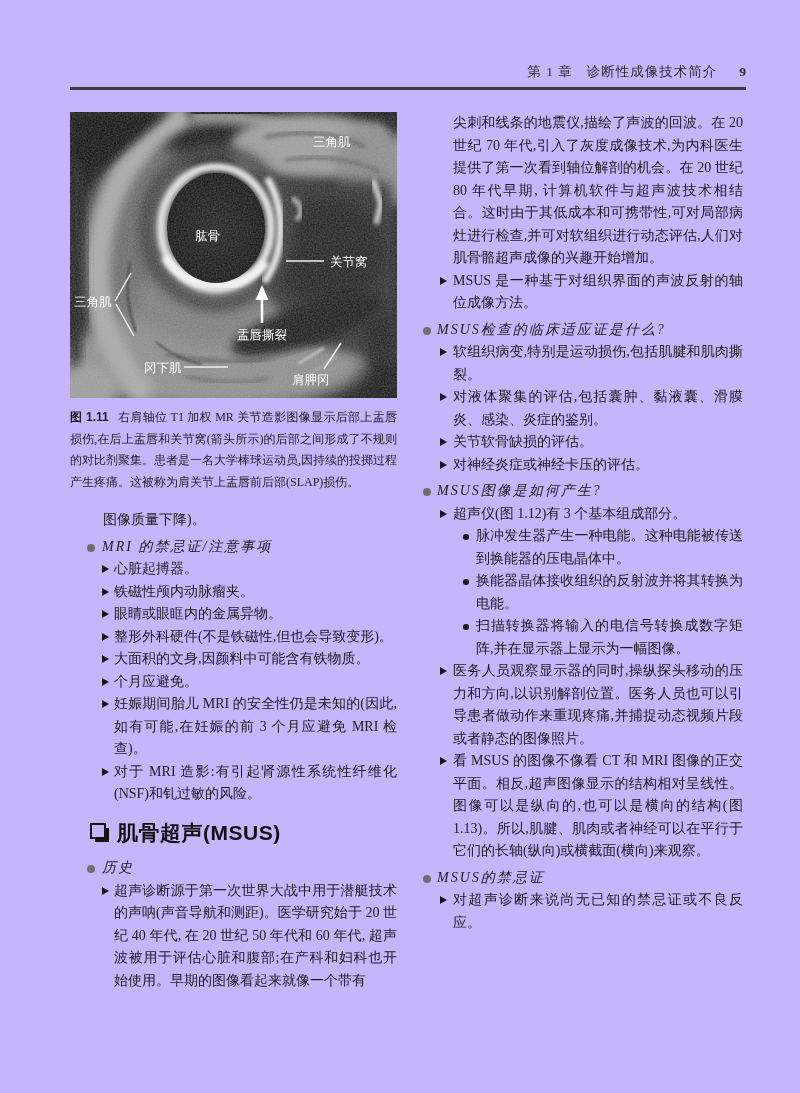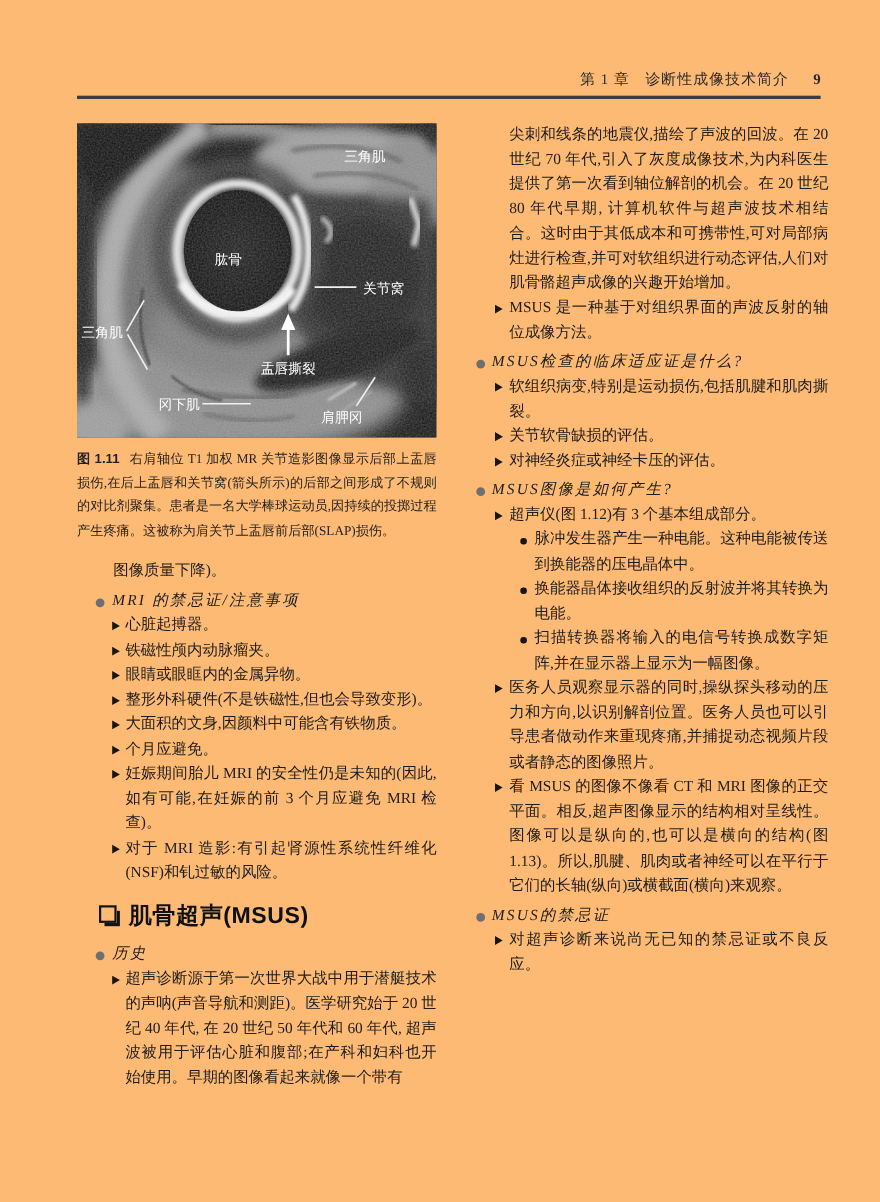--- a/index.html
+++ b/index.html
@@ -1,27 +1,27 @@
 <!DOCTYPE html>
 <html><head>
 <meta charset="utf-8">
 <style>
   html,body{margin:0;padding:0;background:#ffffff;}
-  .page{position:relative;width:800px;height:1093px;background:#fdba74;overflow:hidden;
+  .page{position:relative;width:800px;height:1093px;background:#c4b5fd;overflow:hidden;
         font-family:"Liberation Serif","DejaVu Serif",serif;color:#1c1c1c;}
   
   .header{position:absolute;top:63px;left:70px;width:676px;text-align:right;
           font-size:13.5px;color:#2b2b2b;letter-spacing:1px;}
   .header .chap{margin-right:14px;}
   .header .pagenum{margin-left:22px;font-weight:bold;letter-spacing:0;}
   .header-rule{position:absolute;top:87px;left:70px;width:676px;height:3px;background:#3c3c3c;}
   
   .col{position:absolute;top:112px;font-size:14px;line-height:22.5px;text-align:justify;}
   .cl{left:70px;width:327px;}
-  .cr{left:422px;width:331px;}
+  .cr{left:412px;width:331px;}
   
   figure{margin:0;padding:0;}
   .caption{margin:9px 0 0 0;font-size:12px;line-height:21.5px;color:#1f1f1f;}
   .cap-label{font-family:"Liberation Sans","DejaVu Sans",sans-serif;font-weight:bold;margin-right:9px;white-space:nowrap;}
   
   .cont-l{margin:16px 0 0 33px;}
   .cont-r{margin:0 0 0 41px;}
   
   .l1,.l2,.l3{position:relative;margin:0;}
   .l1{margin-top:4px;}
@@ -179,21 +179,21 @@
 
     <p class="cont-r">尖刺和线条的地震仪,描绘了声波的回波。在 20 世纪 70 年代,引入了灰度成像技术,为内科医生提供了第一次看到轴位解剖的机会。在 20 世纪 80 年代早期, 计算机软件与超声波技术相结合。这时由于其低成本和可携带性,可对局部病灶进行检查,并可对软组织进行动态评估,人们对肌骨骼超声成像的兴趣开始增加。</p>
 
     <div class="l2"><span class="m-tri"></span><span>MSUS 是一种基于对组织界面的声波反射的轴位成像方法。</span></div>
 
     <div class="l1">
       <span class="m-dot"></span>
       <span class="kai">MSUS检查的临床适应证是什么?</span>
     </div>
     <div class="l2"><span class="m-tri"></span><span>软组织病变,特别是运动损伤,包括肌腱和肌肉撕裂。</span></div>
-    <div class="l2"><span class="m-tri"></span></div>
+    <div class="l2"><span class="m-tri"></span><span>对液体聚集的评估,包括囊肿、黏液囊、滑膜炎、感染、炎症的鉴别。</span></div>
     <div class="l2"><span class="m-tri"></span><span>关节软骨缺损的评估。</span></div>
     <div class="l2"><span class="m-tri"></span><span>对神经炎症或神经卡压的评估。</span></div>
 
     <div class="l1">
       <span class="m-dot"></span>
       <span class="kai">MSUS图像是如何产生?</span>
     </div>
     <div class="l2"><span class="m-tri"></span><span>超声仪(图 1.12)有 3 个基本组成部分。</span></div>
     <div class="l3"><span class="m-sub"></span><span>脉冲发生器产生一种电能。这种电能被传送到换能器的压电晶体中。</span></div>
     <div class="l3"><span class="m-sub"></span><span>换能器晶体接收组织的反射波并将其转换为电能。</span></div>

